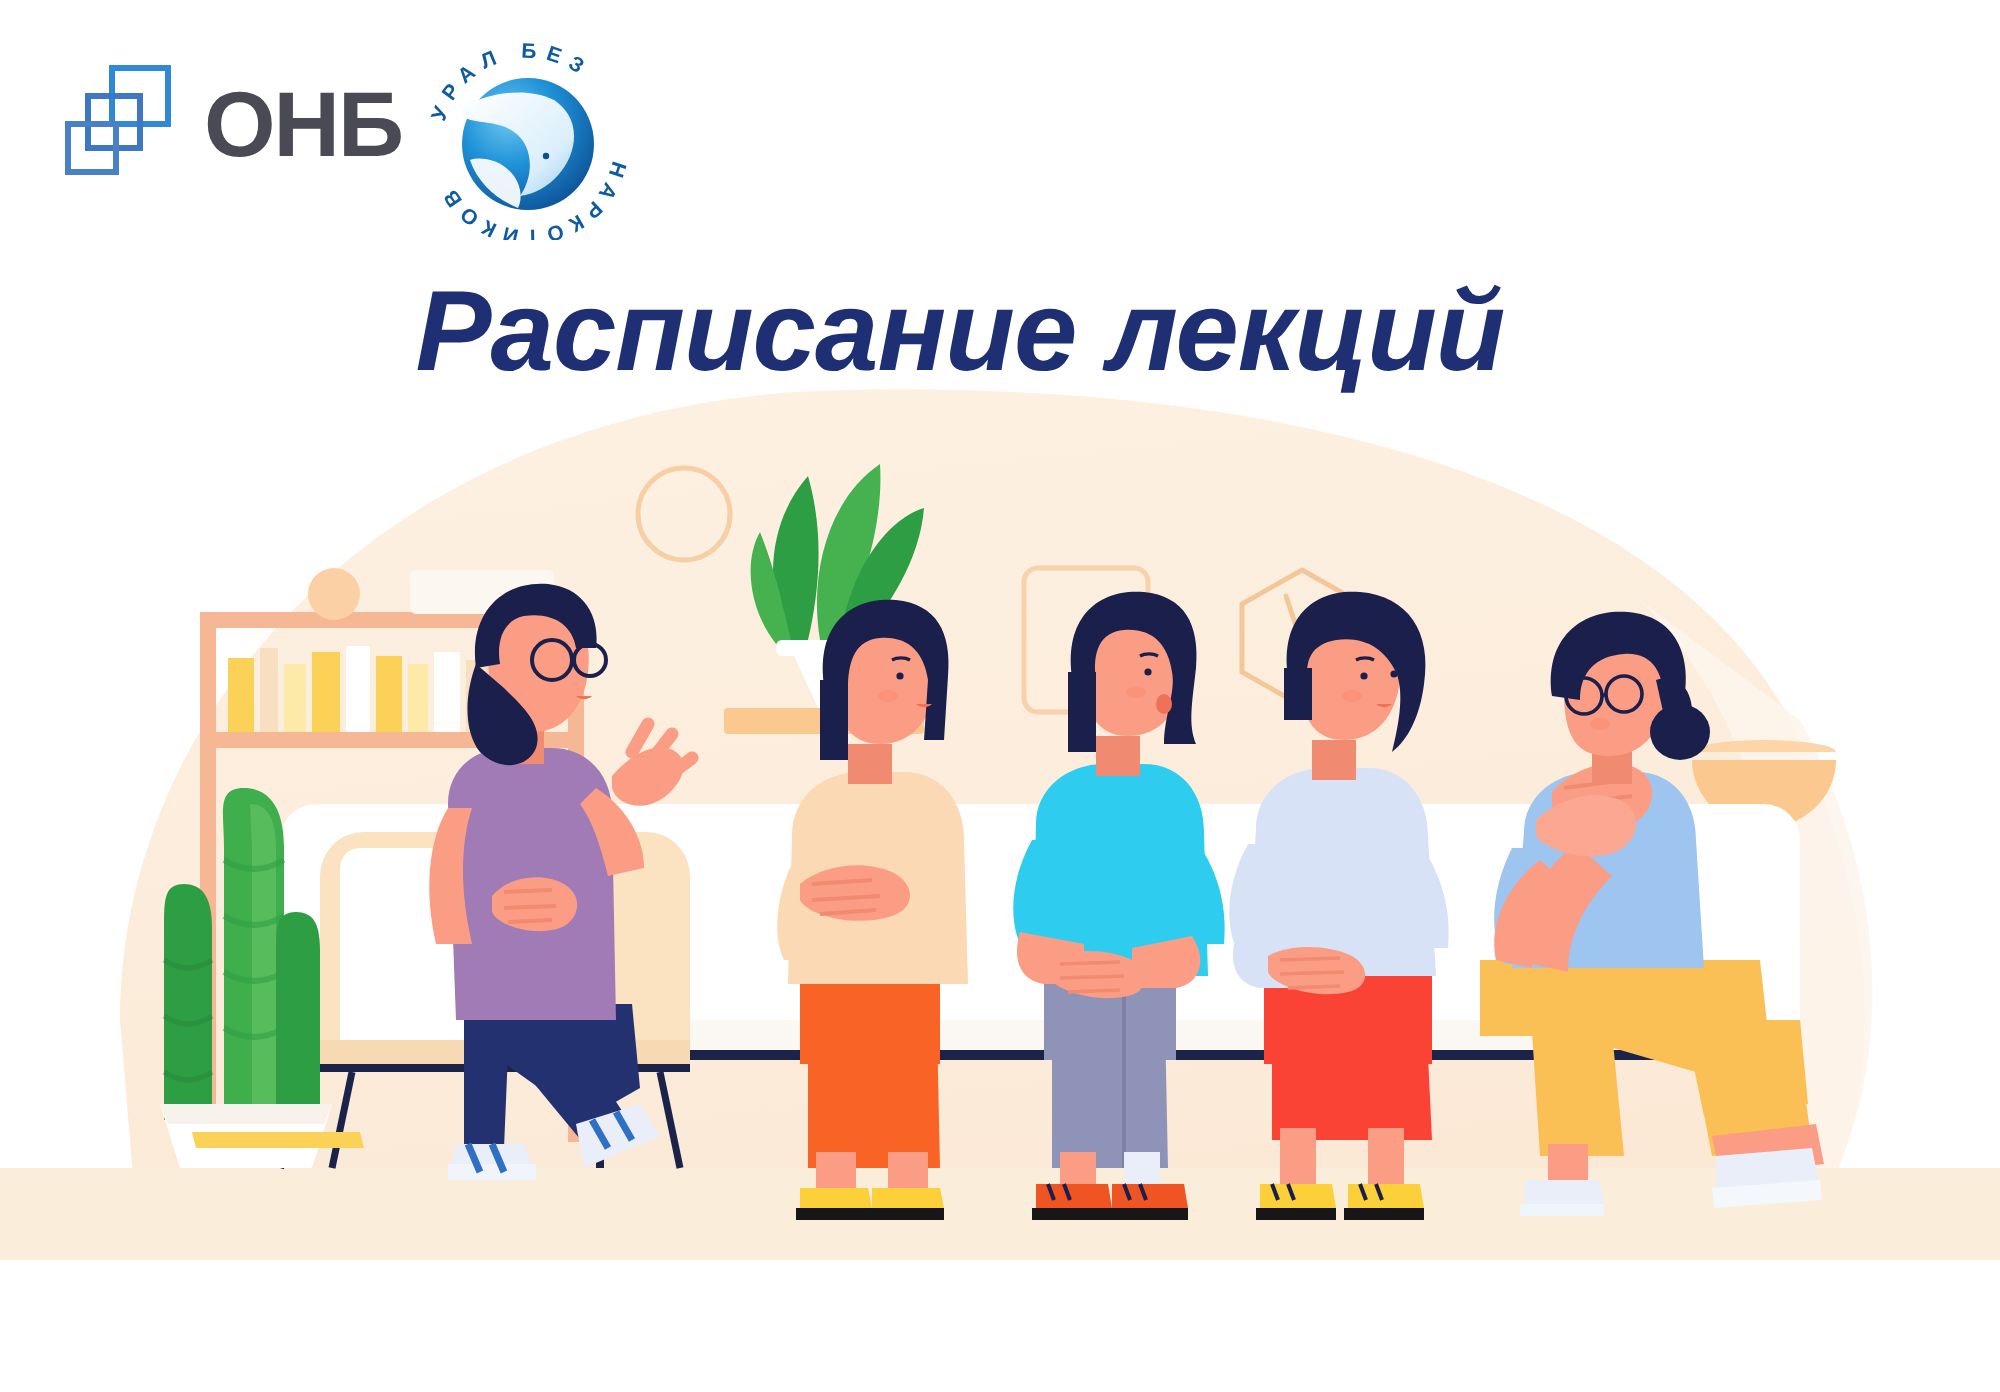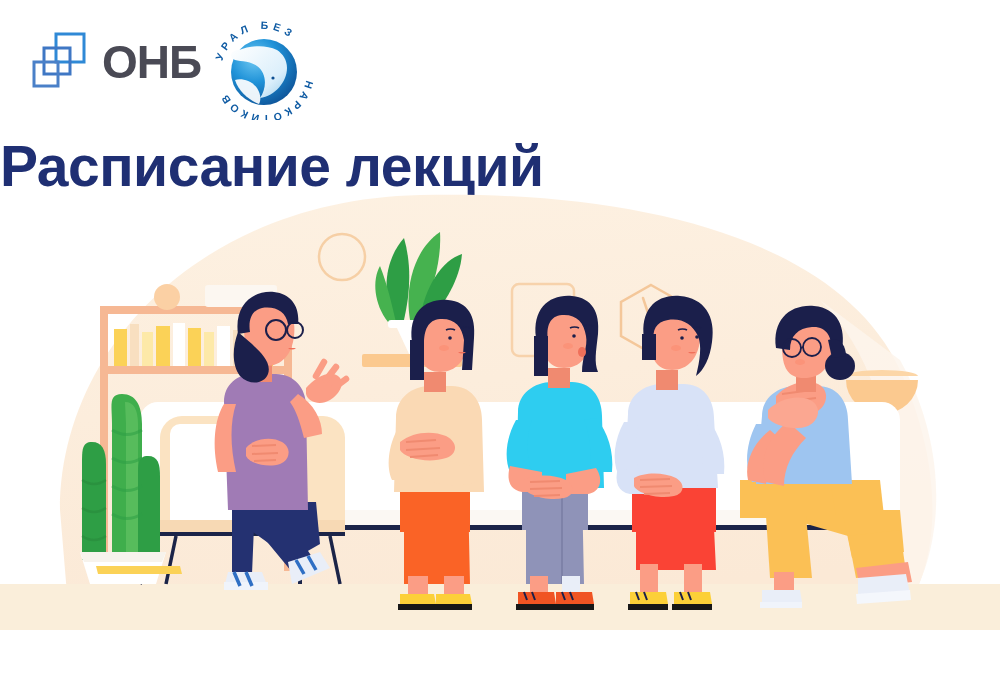--- a/index.html
+++ b/index.html
@@ -18,25 +18,26 @@
   .onb-logo{position:absolute;left:32px;top:28px;width:160px;height:72px;}
   .onb-mark{position:absolute;left:0;top:4px;width:64px;height:62px;}
   .onb-text{position:absolute;left:70px;top:8px;font-size:46px;font-weight:bold;
             color:#4a4a55;letter-spacing:-1px;line-height:52px;font-family:"Liberation Sans",sans-serif;}
 
   .ural-logo{position:absolute;left:205px;top:16px;width:118px;height:104px;}
 
   
   .title{
     position:absolute;left:0;top:133px;width:960px;
-    text-align:left;
+    text-align:center;
     font-size:57px;font-weight:bold;color:#1f2f73;
     letter-spacing:-0.5px;
     font-family:"Liberation Sans",sans-serif;
     white-space:nowrap;
+    font-style:italic;
   }
 
   
   .illus{position:absolute;left:0;top:180px;width:1000px;height:460px;}
   .illus svg{display:block;}
 </style>
 </head>
 <body>
 
 <div id="poster">

